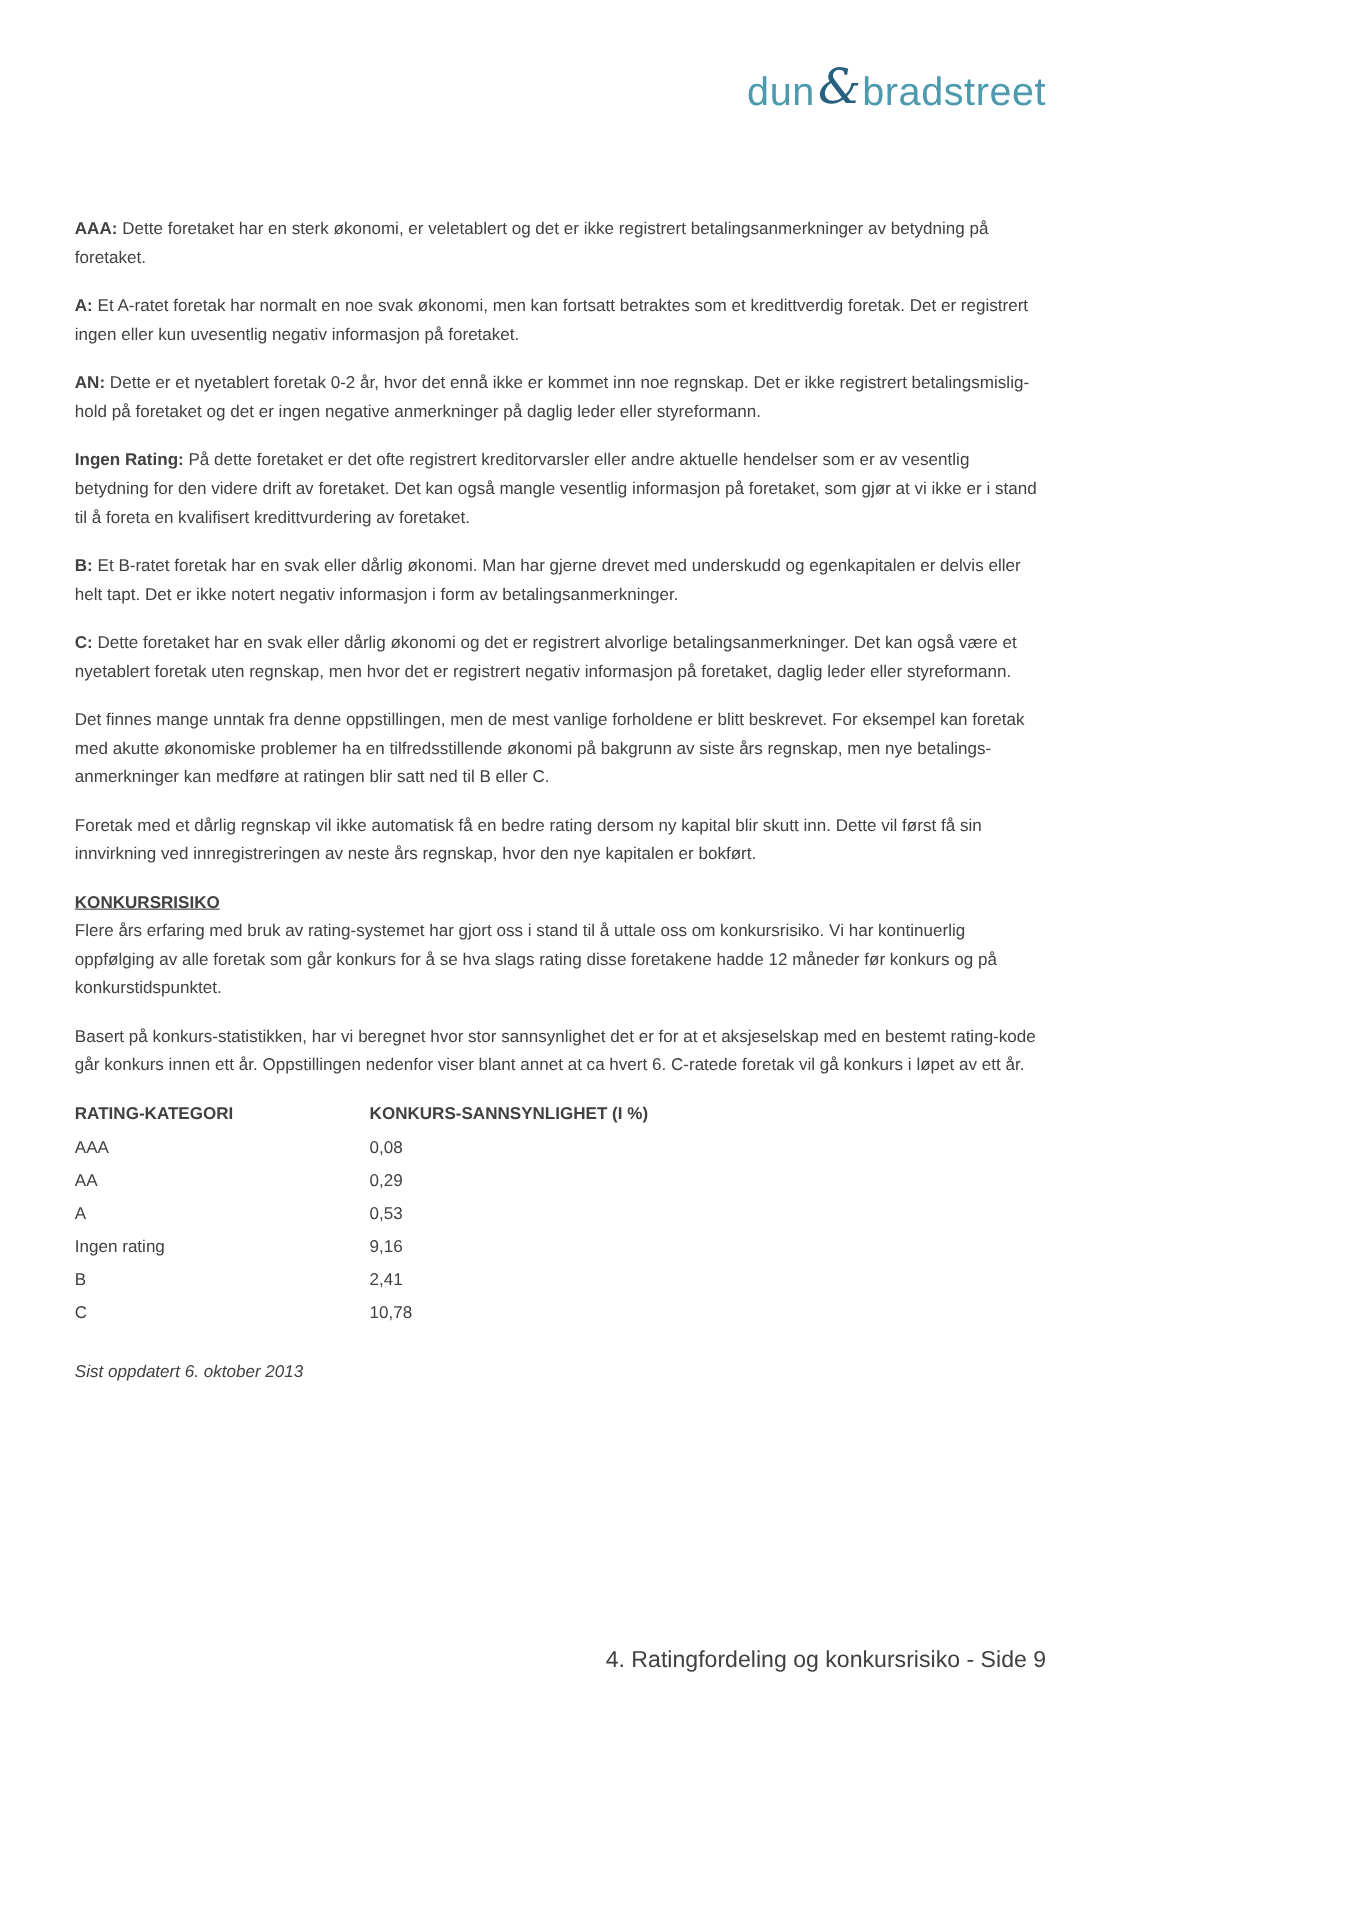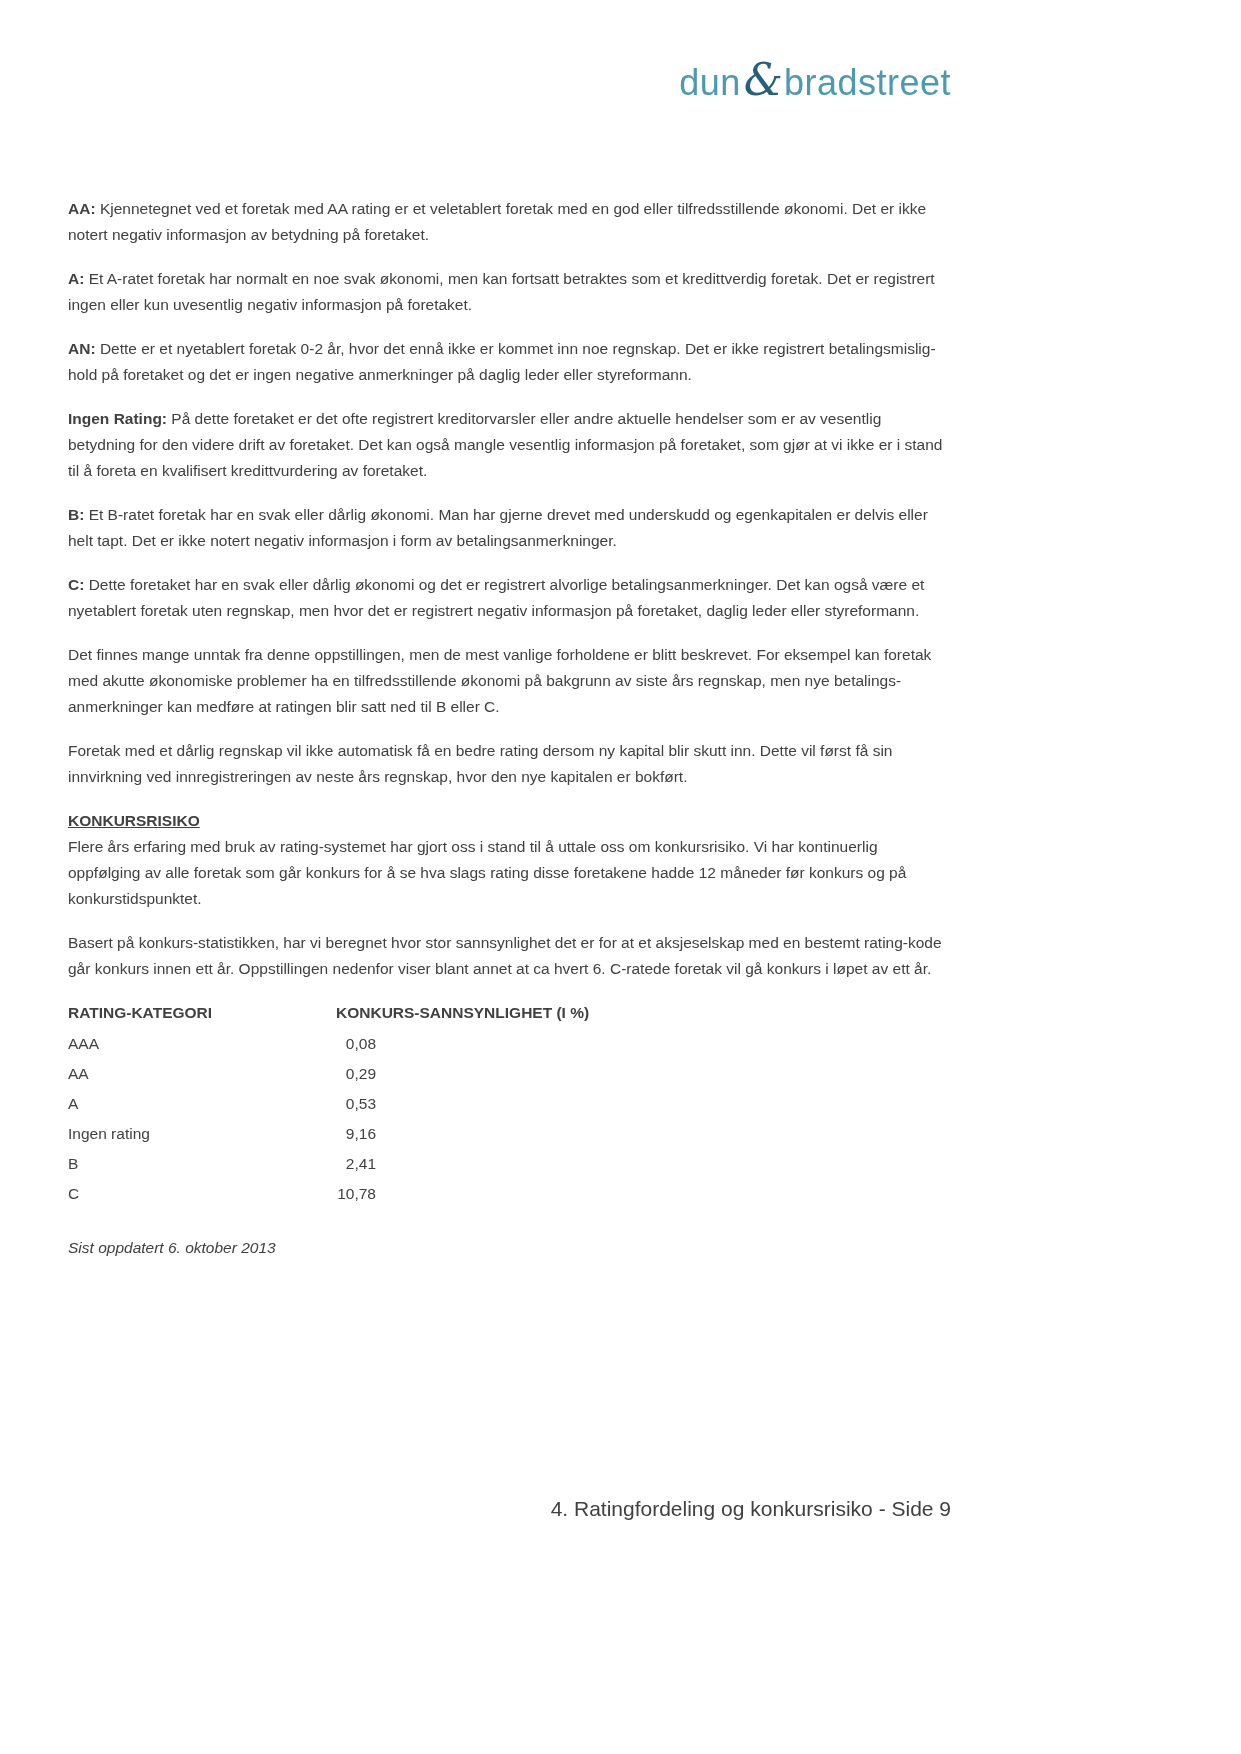--- a/index.html
+++ b/index.html
@@ -50,21 +50,21 @@
 
   p.para { margin-bottom: 18px; }
   p.para strong { font-weight: bold; }
 
   .section-heading { font-weight: bold; text-decoration: underline; }
 
   .rating-table { margin-top: 10px; margin-bottom: 0; }
   .trow { display: flex; line-height: 30px; }
   .trow.theader { font-weight: bold; line-height: 26px; margin-bottom: 3px; }
   .cell-cat { width: 268px; }
-  .cell-val { width: 40px; text-align: right; }
+  .cell-val { width: 40px; }
   .theader .cell-val { width: auto; text-align: right; }
 
   .note { font-style: italic; margin-top: 26px; }
 
   .footer {
     position: absolute;
     top: 1496px;
     right: 290px;
     font-size: 21px;
     line-height: 26px;
@@ -77,22 +77,22 @@
 <div class="page">
 
   <div class="logo">
     <span class="logo-text">dun</span>
     <span class="logo-amp">&amp;</span>
     <span class="logo-text">bradstreet</span>
   </div>
 
   <div class="content">
 
+    <p class="para"><strong>AAA:</strong> <span>Dette foretaket har en sterk økonomi, er veletablert og det er ikke registrert betalingsanmerkninger av betydning på foretaket.</span></p>
 
-    <p class="para"><strong>AA:</strong> <span>Kjennetegnet ved et foretak med AA rating er et veletablert foretak med en god eller tilfredsstillende økonomi. Det er ikke notert negativ informasjon av betydning på foretaket.</span></p>
 
     <p class="para"><strong>A:</strong> <span>Et A-ratet foretak har normalt en noe svak økonomi, men kan fortsatt betraktes som et kredittverdig foretak. Det er registrert ingen eller kun uvesentlig negativ informasjon på foretaket.</span></p>
 
     <p class="para"><strong>AN:</strong> <span>Dette er et nyetablert foretak 0-2 år, hvor det ennå ikke er kommet inn noe regnskap. Det er ikke registrert betalingsmislig- hold på foretaket og det er ingen negative anmerkninger på daglig leder eller styreformann.</span></p>
 
     <p class="para"><strong>Ingen Rating:</strong> <span>På dette foretaket er det ofte registrert kreditorvarsler eller andre aktuelle hendelser som er av vesentlig betydning for den videre drift av foretaket. Det kan også mangle vesentlig informasjon på foretaket, som gjør at vi ikke er i stand til å foreta en kvalifisert kredittvurdering av foretaket.</span></p>
 
     <p class="para"><strong>B:</strong> <span>Et B-ratet foretak har en svak eller dårlig økonomi. Man har gjerne drevet med underskudd og egenkapitalen er delvis eller helt tapt. Det er ikke notert negativ informasjon i form av betalingsanmerkninger.</span></p>
 
     <p class="para"><strong>C:</strong> <span>Dette foretaket har en svak eller dårlig økonomi og det er registrert alvorlige betalingsanmerkninger. Det kan også være et nyetablert foretak uten regnskap, men hvor det er registrert negativ informasjon på foretaket, daglig leder eller styreformann.</span></p>

